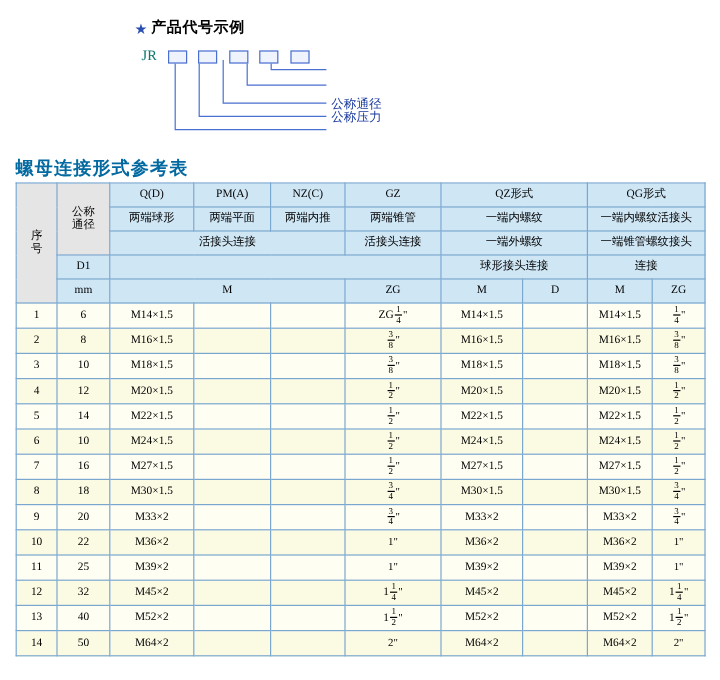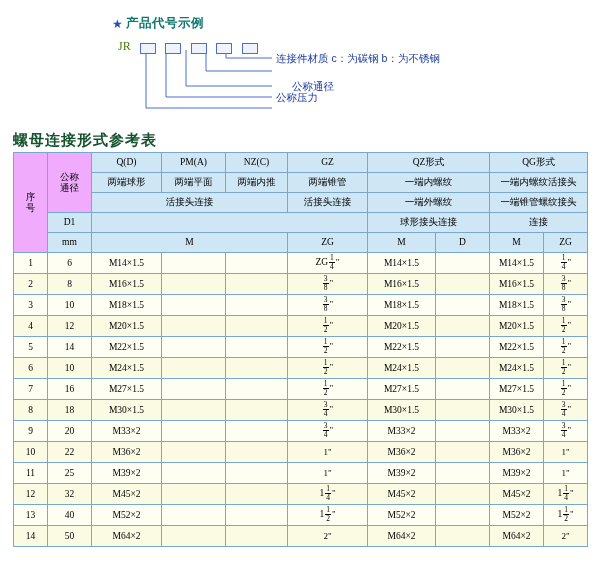--- a/index.html
+++ b/index.html
@@ -29,30 +29,30 @@
     color: #2a4fb0;
     font-size: 12px;
     line-height: 12px;
   }
   .code-title {
     position: absolute;
     left: 126px;
     top: 15px;
     font-size: 12.5px;
     font-weight: bold;
-    color: #0f766e;
+    color: #000000;
     letter-spacing: 0.5px;
     white-space: nowrap;
   }
   .jr-label {
     position: absolute;
     left: 118px;
     top: 39px;
     font-size: 12px;
-    color: #4d7c0f;
+    color: #0f766e;
     font-family: "Liberation Serif", serif;
   }
   .boxes {
     position: absolute;
     left: 140px;
     top: 40px;
   }
   .boxes span {
     display: inline-block;
     width: 14px;
@@ -77,21 +77,21 @@
     font-family: "Liberation Sans", sans-serif;
   }
 
   
   .section-title {
     position: absolute;
     left: 13px;
     top: 131px;
     font-size: 15px;
     font-weight: bold;
-    color: #14532d;
+    color: #0369a1;
     letter-spacing: 1px;
     white-space: nowrap;
   }
 
   
   .table-wrap {
     position: absolute;
     left: 13px;
     top: 152px;
     width: 574px;
@@ -106,21 +106,21 @@
   table.t td, table.t th {
     border: 1px solid #7aa7cf;
     text-align: center;
     vertical-align: middle;
     padding: 0;
     line-height: 1.15;
     color: #000;
     font-weight: normal;
   }
   .hdr { background: #cfe6f5; height: 19px; margin-top: 25px; }
-  .hdr-tall { background: #f0abfc; margin-top: 16px; }
+  .hdr-tall { background: #e5e5e5; margin-top: 16px; }
   .row-a { background: #fbfbe4; height: 21px; }
   .row-b { background: #fffef2; height: 21px; }
   .hdr-cn { font-family: "Liberation Sans", sans-serif; font-size: 9.5px; }
 
   
   .frac {
     display: inline-block;
     vertical-align: middle;
     text-align: center;
     font-size: 7.5px;
@@ -151,22 +151,21 @@
   <div class="code-title">产品代号示例</div>
   <div class="jr-label">JR</div>
   <div class="boxes">
     <span></span>
     <span></span>
     <span></span>
     <span></span>
     <span></span>
   </div>
 
-  <div class="legend-item" style="left:276px; top:52px;">连接件材质  c：为碳钢  b：为不锈钢</div>
-  <div class="legend-item" style="left:276px; top:80px;margin-left:16px;">公称通径</div>
+  <div class="legend-item" style="left:276px; top:80px;">公称通径</div>
   <div class="legend-item" style="left:276px; top:91px;text-align:right;">公称压力</div>
 </div>
 
 <div class="section-title">螺母连接形式参考表</div>
 
 <div class="table-wrap">
   <table class="t">
     <colgroup>
       <col style="width:34px">
         <col style="width:44px">

